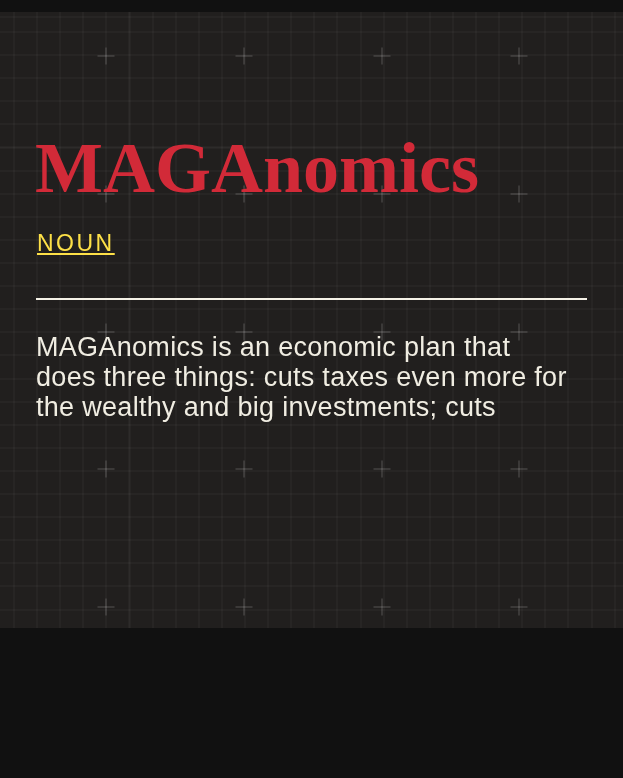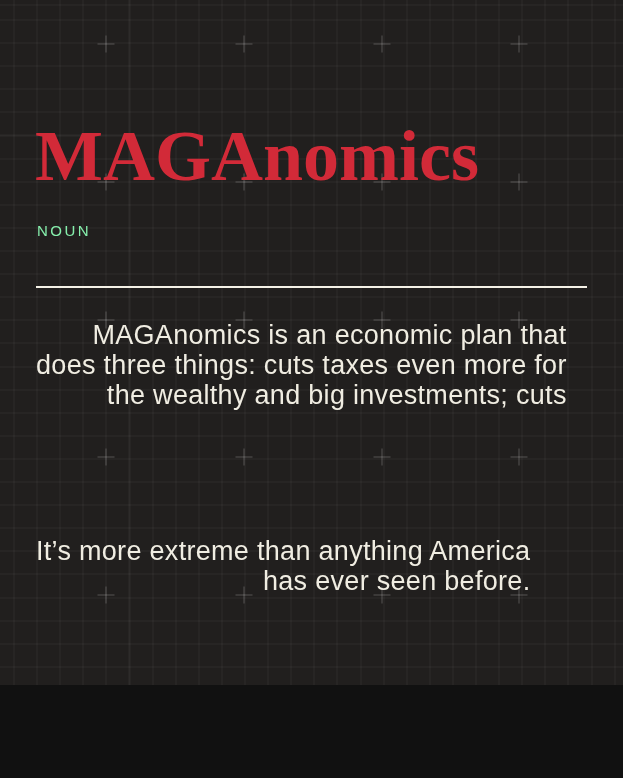--- a/index.html
+++ b/index.html
@@ -1,19 +1,19 @@
 <!DOCTYPE html>
 <html><head>
 <meta charset="utf-8">
 <style>
   html,body{margin:0;padding:0;background:#111;}
   .canvas{
     position:relative;
-    width:623px;height:685px;
-    margin:0 auto;
+    width:623px;height:616px;
+    margin:12px auto;
     background:#211f1e;
     overflow:hidden;
     font-family:"Liberation Sans", sans-serif;
   }
   .grid-overlay{
     position:absolute;inset:0;
     background-image:
       repeating-linear-gradient(to right, rgba(255,255,255,0.055) 0 1px, transparent 1px 23.1px),
       repeating-linear-gradient(to bottom, rgba(255,255,255,0.055) 0 1px, transparent 1px 23.1px);
     background-position:13.5px 19.5px;
@@ -35,39 +35,40 @@
     position:absolute;left:35px;top:118px;margin:0;
     font-family:"Liberation Serif", serif;
     font-weight:700;
     font-size:72px;line-height:76px;
     color:#d22a38;
     letter-spacing:0;
     white-space:nowrap;
   }
   .pos{
     position:absolute;left:37px;top:219px;
-    font-size:15px;line-height:24px;
+    font-size:23px;line-height:24px;
     letter-spacing:2.5px;
-    color:#86efac;
+    color:#fde047;
     white-space:nowrap;
+    text-decoration:underline;
   }
   .divider{
     position:absolute;left:36px;top:286px;
     width:551px;height:2px;
     background:#f4f1e6;
   }
   .bodytext{
     position:absolute;left:36px;
     font-size:27px;line-height:30px;
     letter-spacing:0.3px;
     color:#f0ede2;
   }
   .definition{top:320px;}
   .commentary{top:536px;}
-  .bodytext .line{white-space:nowrap;text-align:right;}
+  .bodytext .line{white-space:nowrap;}
   .logo{
     position:absolute;left:520px;top:697px;
     width:76px;height:52px;
   }
 </style>
 </head>
 <body>
 
 <div class="canvas">
 
@@ -104,24 +105,20 @@
   <div class="pos">NOUN</div>
 
   <div class="divider"></div>
 
   <div class="bodytext definition">
     <div class="line">MAGAnomics is an economic plan that</div>
     <div class="line">does three things: cuts taxes even more for</div>
     <div class="line">the wealthy and big investments; cuts</div>
   </div>
 
-  <div class="bodytext commentary">
-    <div class="line">It’s more extreme than anything America</div>
-    <div class="line">has ever seen before.</div>
-  </div>
 
   <div class="logo">
     <svg width="76" height="52" viewBox="0 0 76 52" fill="none" xmlns="http://www.w3.org/2000/svg">
       <ellipse cx="38" cy="26" rx="34.5" ry="23.5" stroke="#5f5f5d" stroke-width="2.4"></ellipse>
       <g stroke="#757573" fill="#757573">
 
         <line x1="38" y1="8" x2="38" y2="13.5" stroke-width="1"></line>
         <rect x="38.3" y="8.6" width="4.2" height="2.6" stroke="none"></rect>
 
         <path d="M29.5 17.5 L38 12.5 L46.5 17.5 Z" fill="none" stroke-width="1.2"></path>

